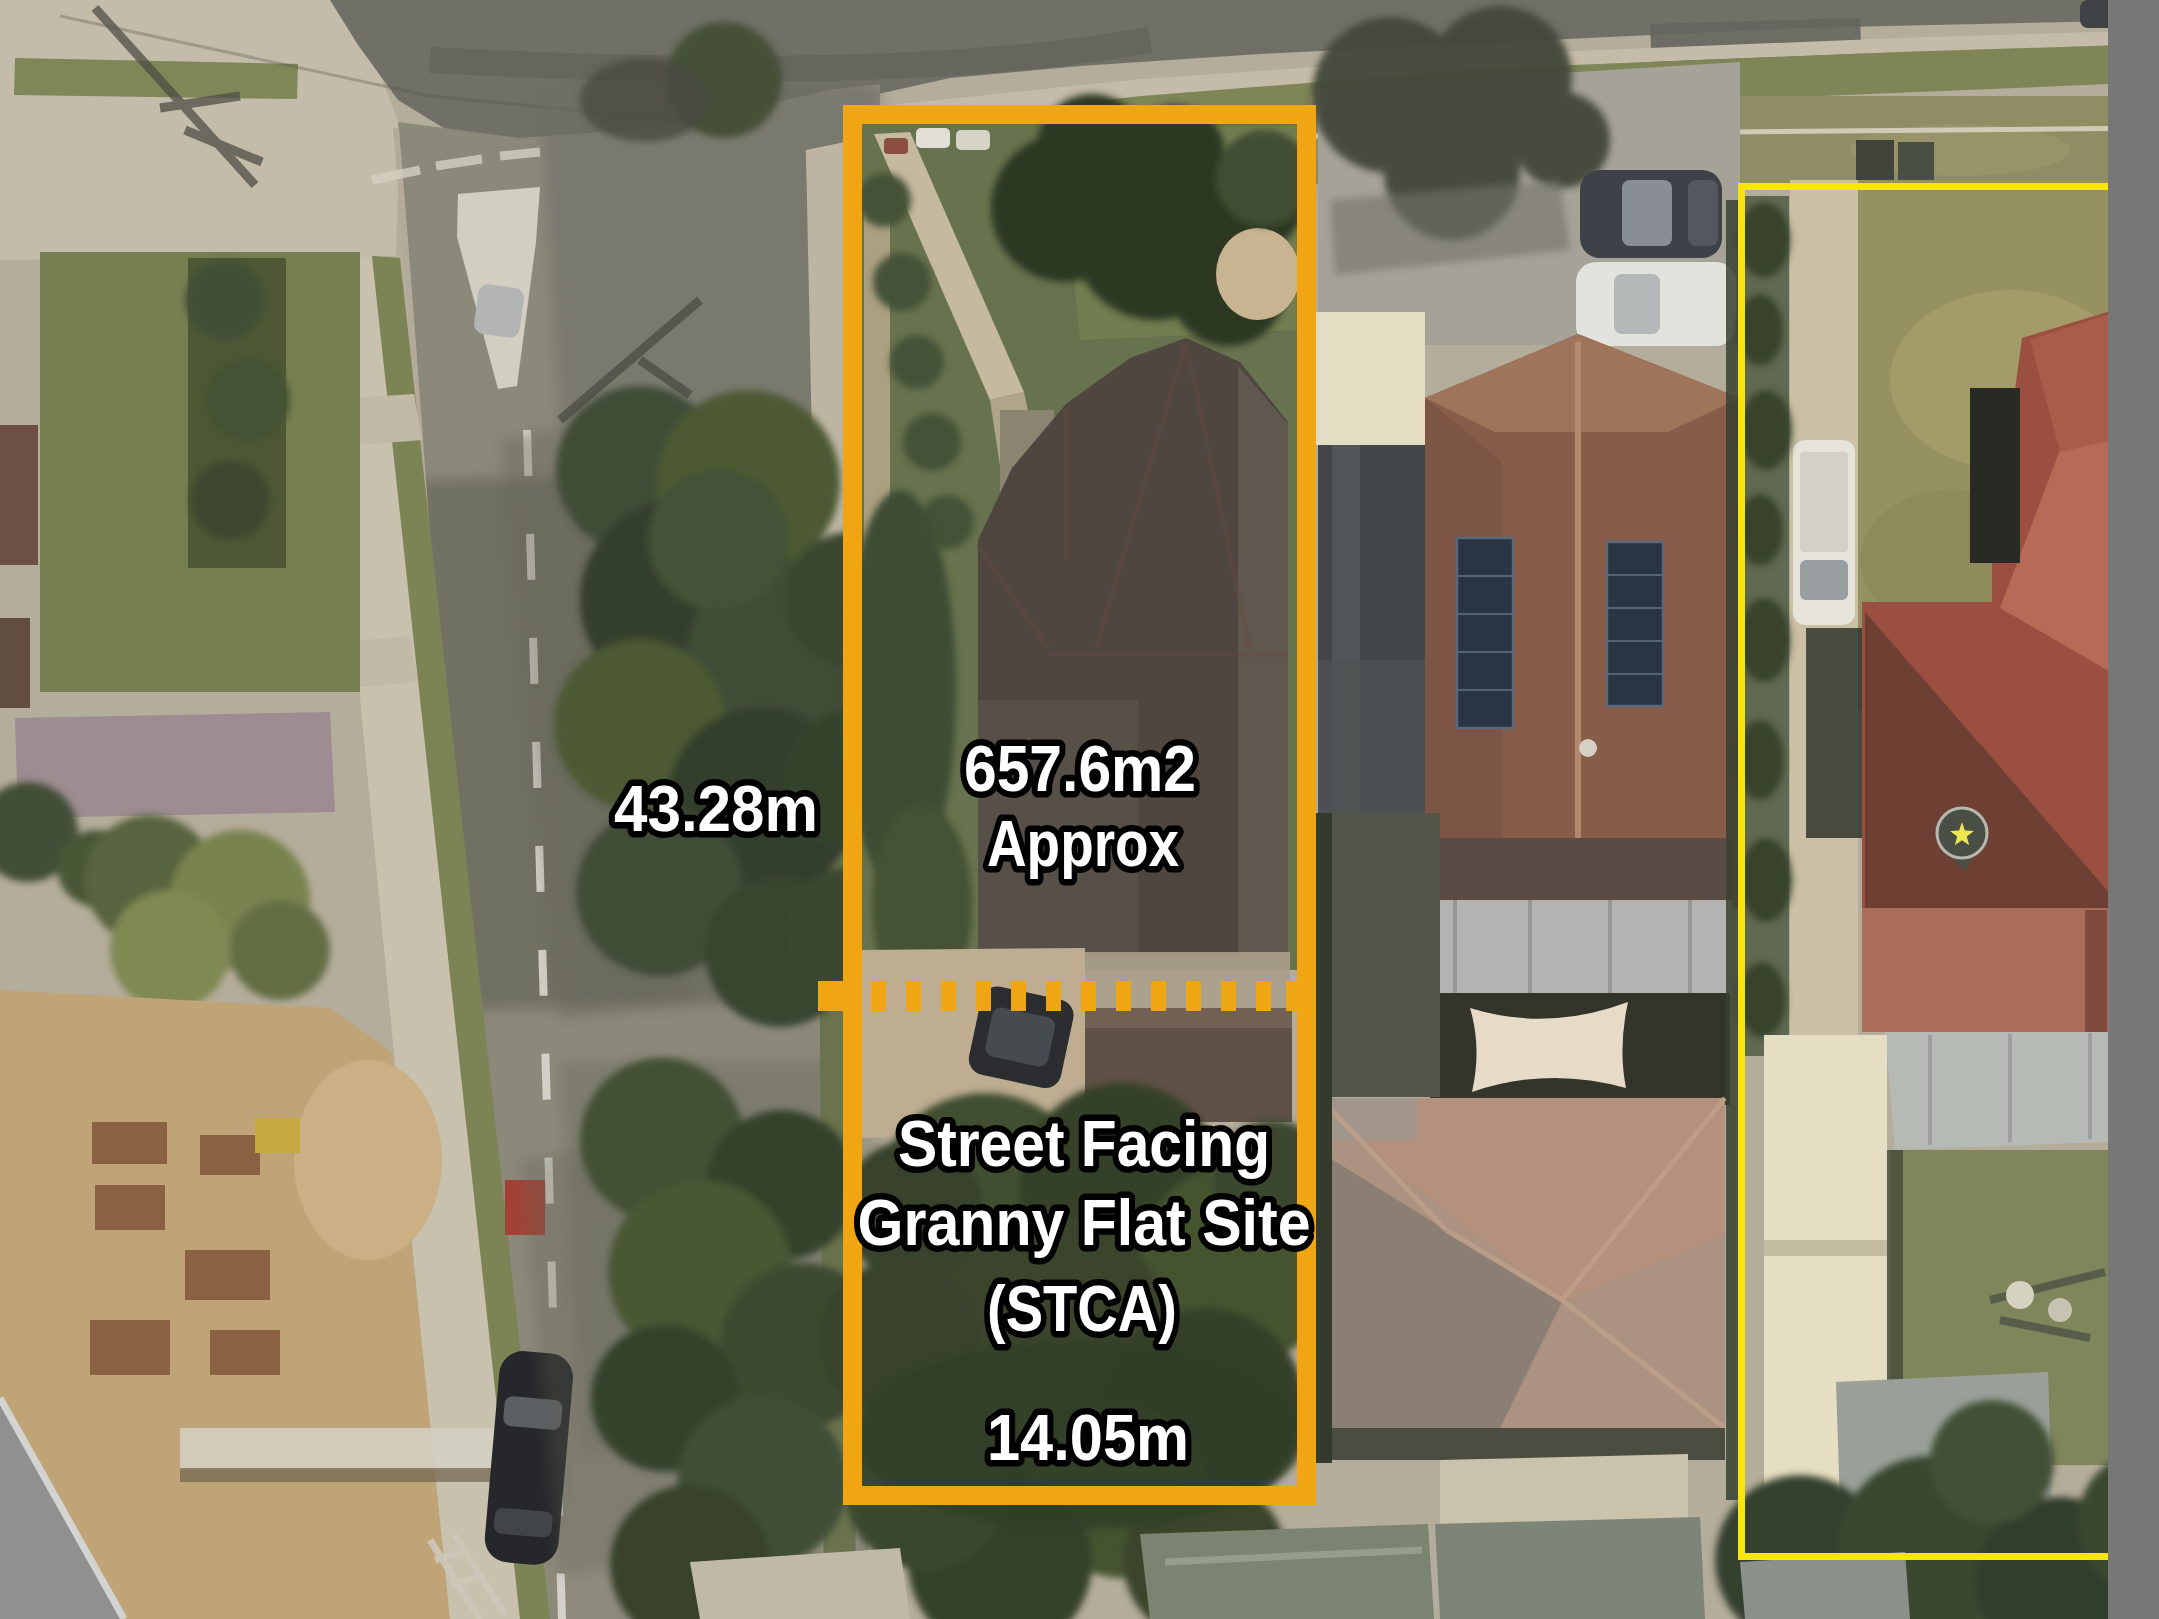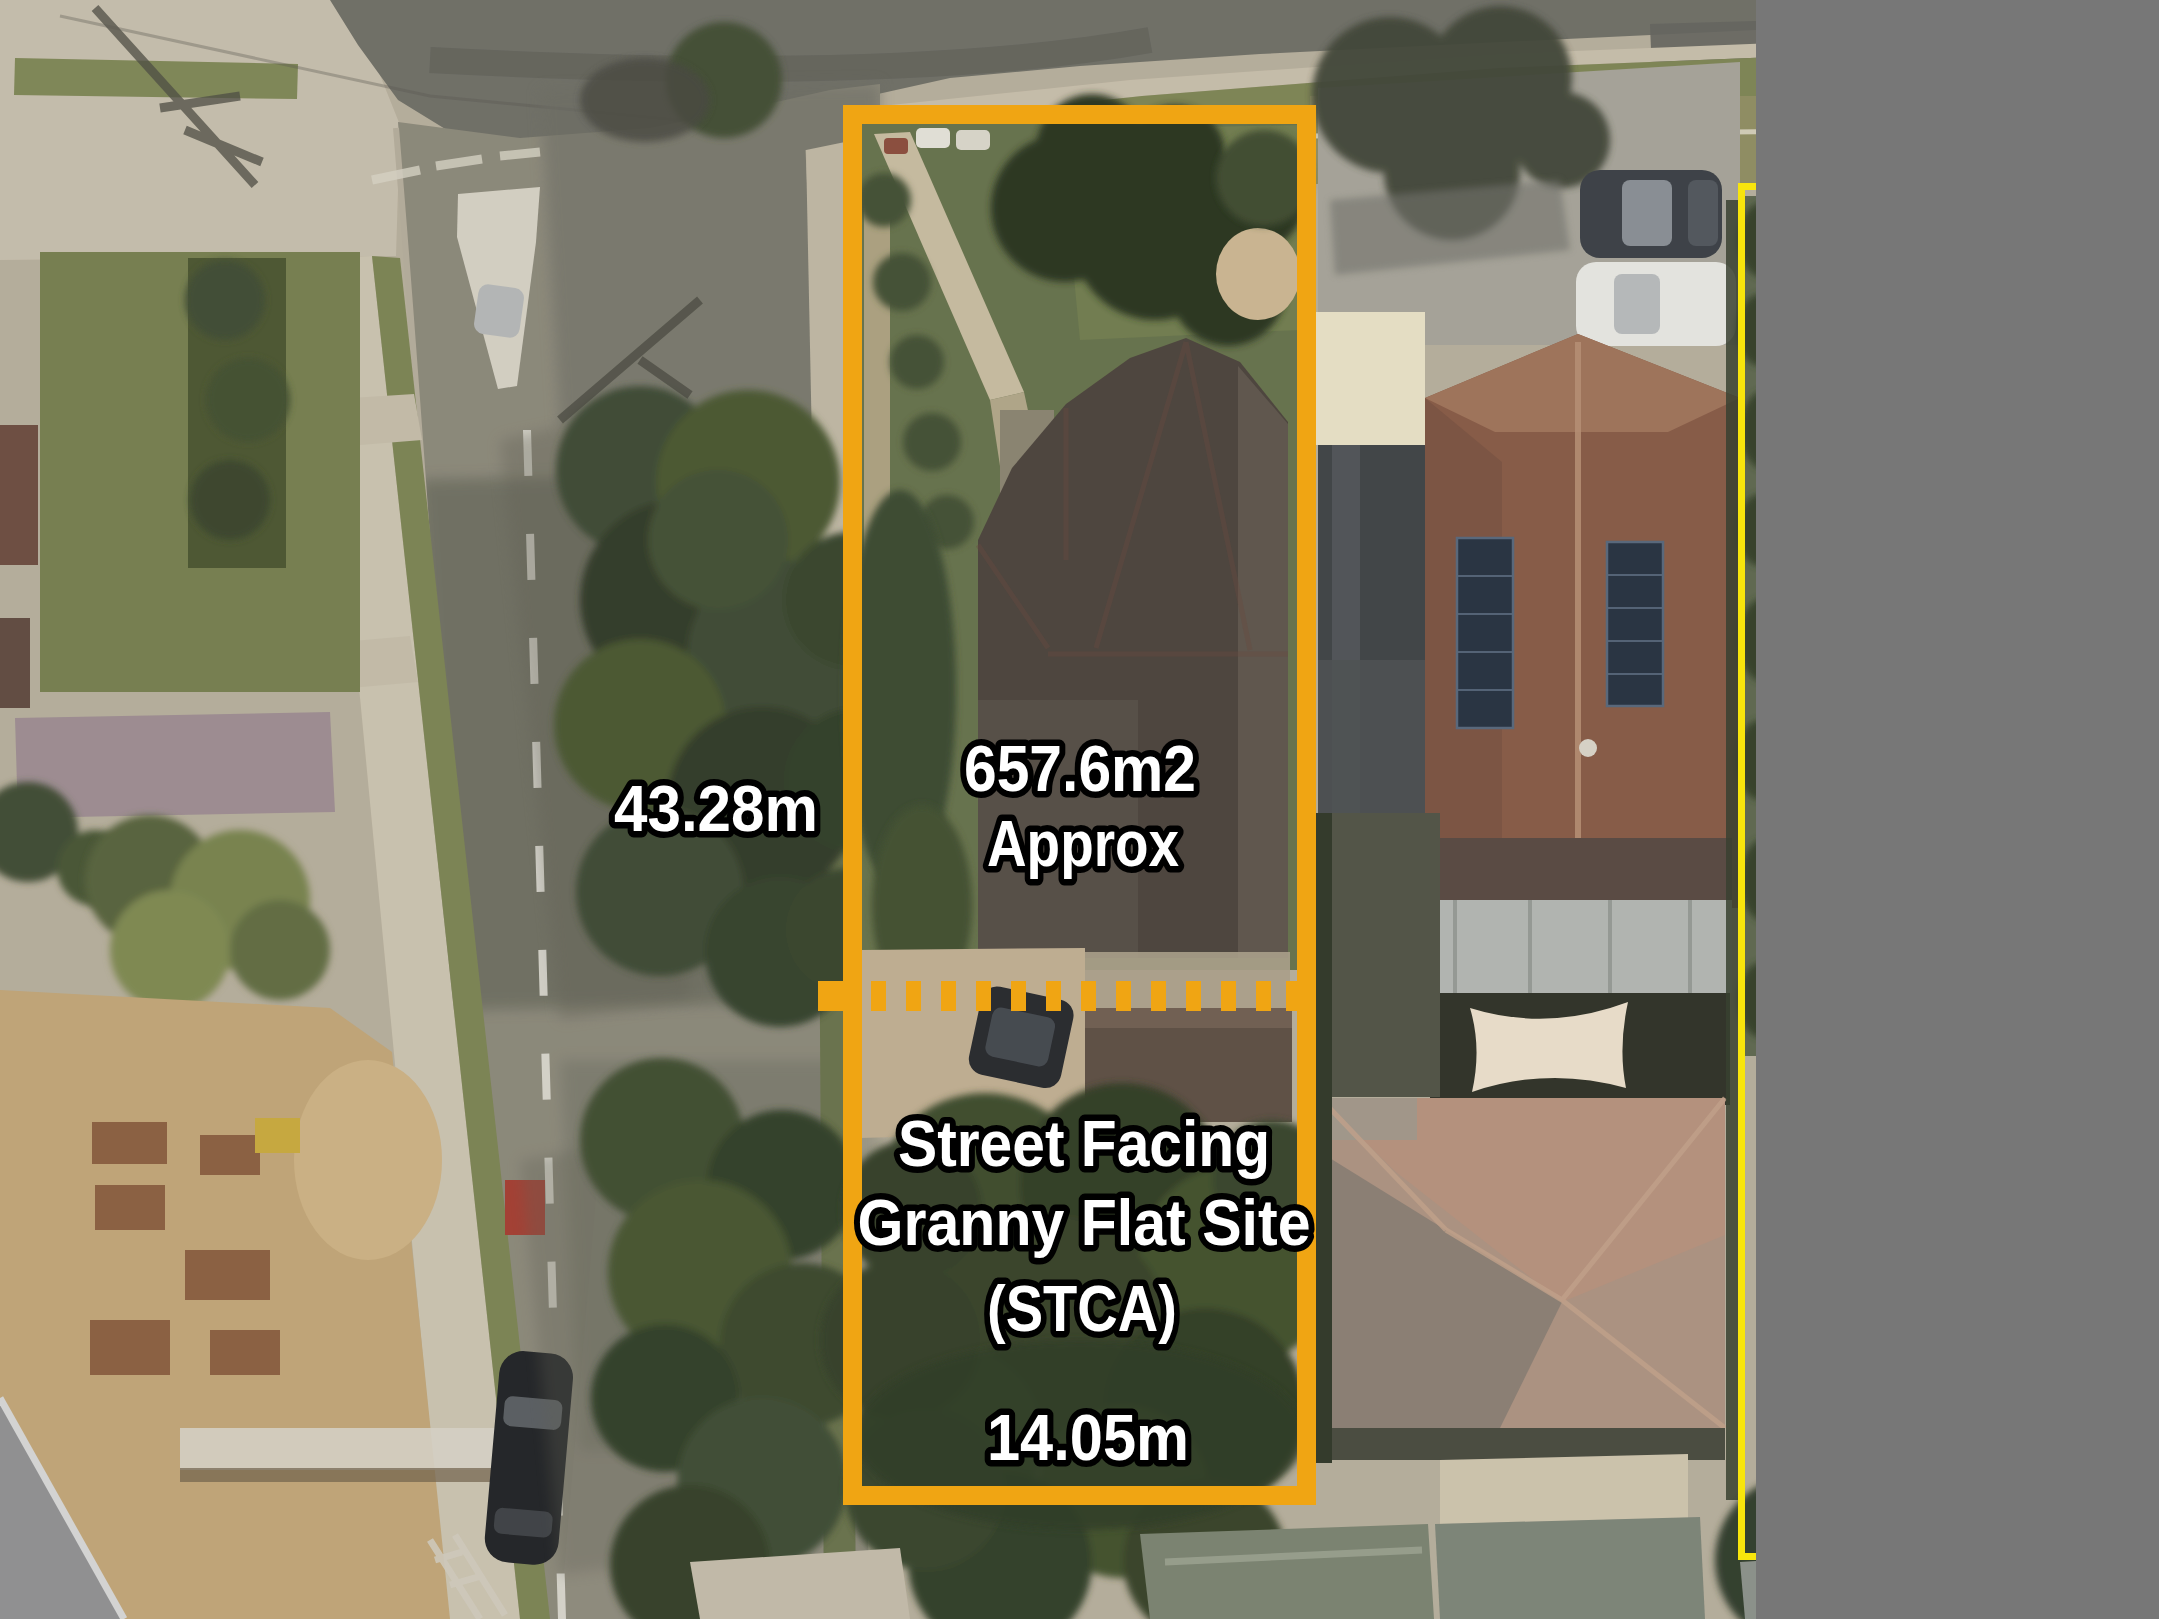--- a/index.html
+++ b/index.html
@@ -1,16 +1,16 @@
 <!DOCTYPE html>
 <html><head>
 <meta charset="utf-8">
 <style>
 html,body{margin:0;padding:0;background:#777;}
-.page{position:relative;width:1756px;height:1619px;overflow:hidden;background:#b6ae9c;font-family:"Liberation Sans",sans-serif;}
+.page{position:relative;width:2108px;height:1619px;overflow:hidden;background:#b6ae9c;font-family:"Liberation Sans",sans-serif;}
 svg{display:block}
 </style>
 </head>
 <body>
 <div class="page">
 <svg width="2159" height="1619" viewBox="0 0 2159 1619">
 <defs>
 <filter id="soft" x="-30%" y="-30%" width="160%" height="160%">
           <feGaussianBlur stdDeviation="3.5"></feGaussianBlur>
         </filter>

